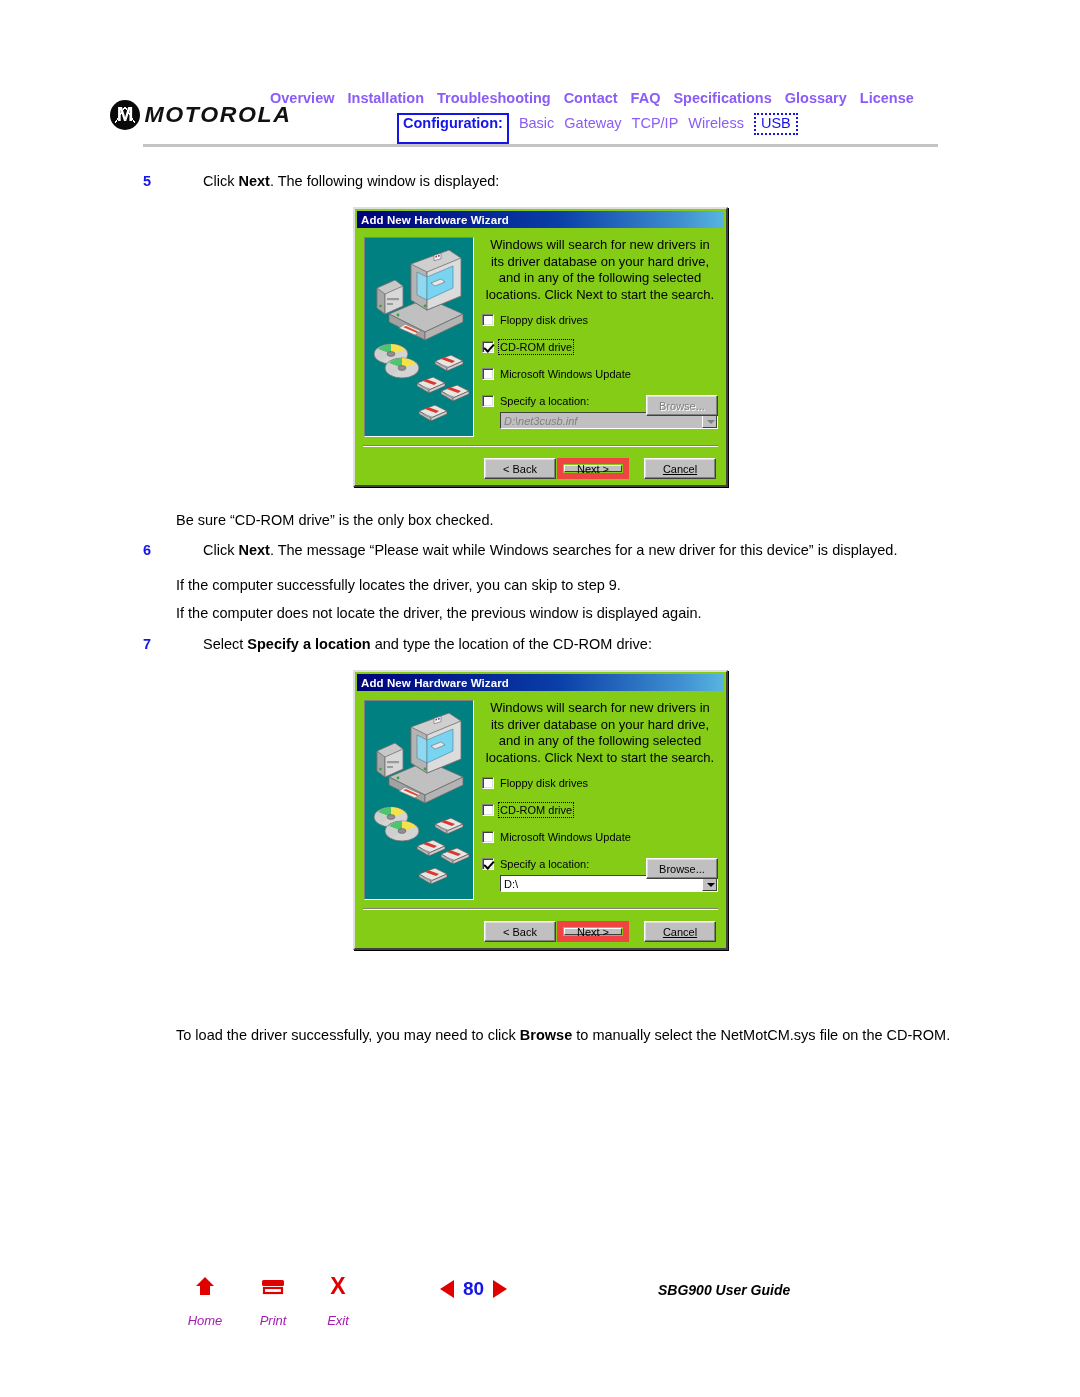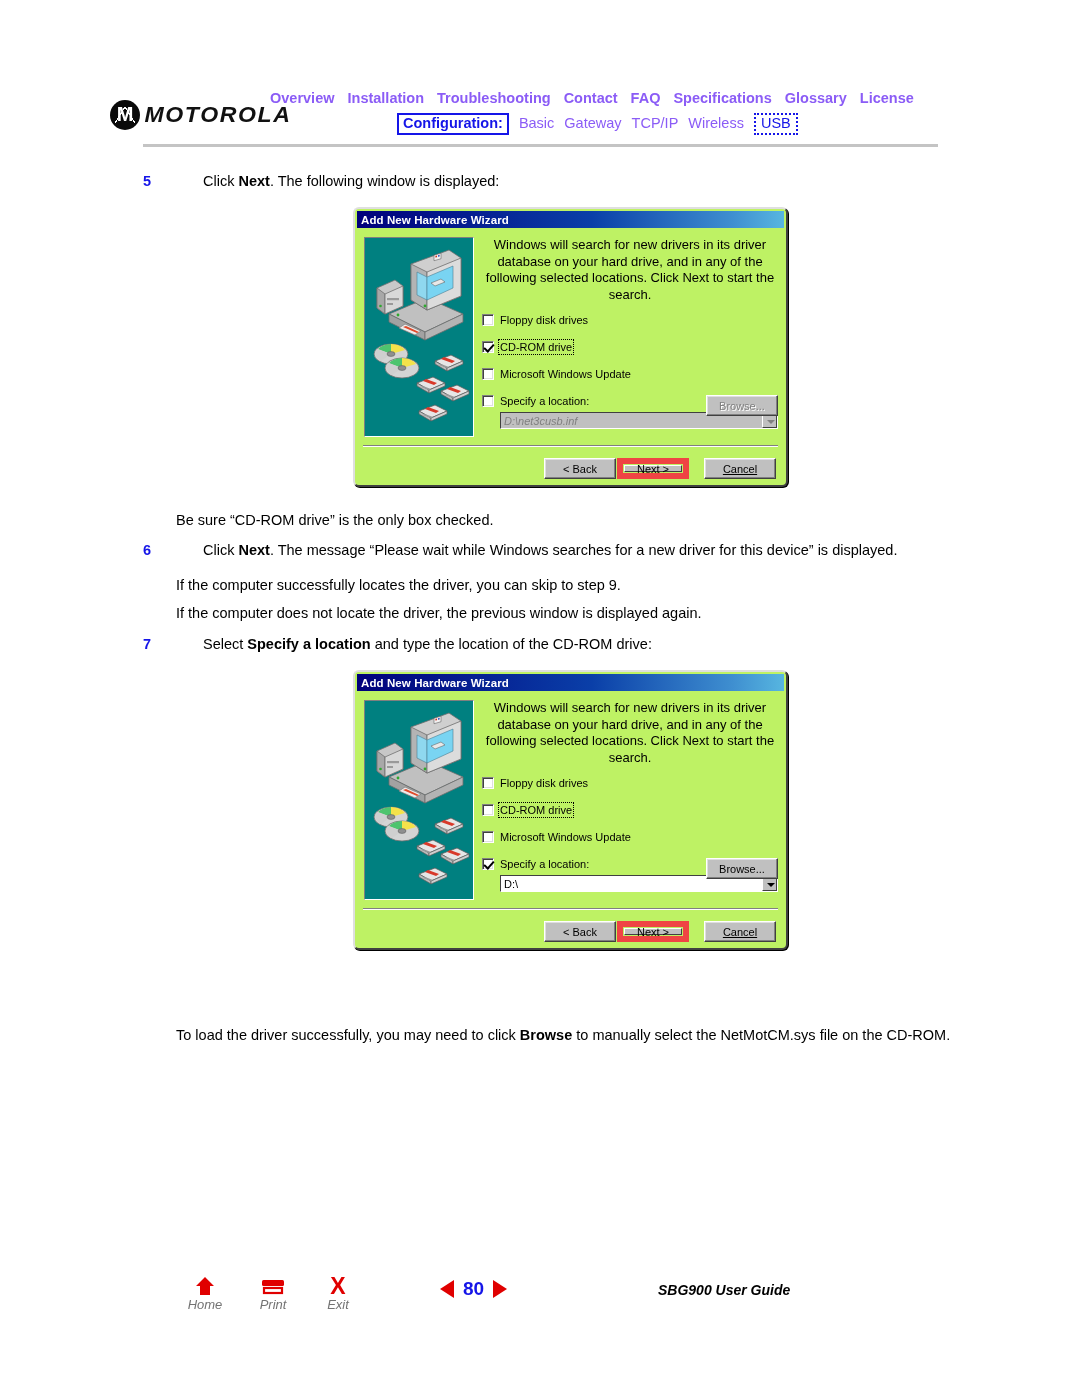--- a/index.html
+++ b/index.html
@@ -67,21 +67,21 @@
     margin-top: 7px;
     padding-left: 127px;
     gap: 10px;
     font-weight: normal;
   }
   .nav-link { color: #8b5cf6; cursor: pointer; }
   .nav-link.bold { font-weight: bold; }
   .nav-boxed {
     font-weight: bold;
     border: 2px solid #1515e8;
-    padding: 1px 4px 2px 4px;
+    padding: 1px 4px 11px 4px;
     line-height: 1;
   }
   .nav-dotted {
     border: 2px dotted #1515e8;
     padding: 1px 5px 2px 5px;
     line-height: 1;
   }
   #header-rule {
     position: absolute; left: 143px; top: 144px;
     width: 795px; height: 3px; background: #c4c4c4;
@@ -106,29 +106,28 @@
     position: absolute;
     font-size: 14.5px;
     line-height: 1.45;
     color: #000;
   }
   b { font-weight: bold; }
 
   
   .dialog {
     position: absolute;
-    width: 435px; height: 280px;
-    background: #bef264;
+    width: 375px; height: 280px;
+    background: #84cc16;
     border-top: 2px solid #dfdfdf;
     border-left: 2px solid #dfdfdf;
     border-right: 2px solid #404040;
     border-bottom: 2px solid #404040;
     font-family: "Liberation Sans", sans-serif;
     box-shadow: 1px 1px 0 #000;
-    border-radius: 6px;
   }
   .dlg-title {
     height: 17px;
     margin: 2px 2px 0 2px;
     background: linear-gradient(to right, #00007b 0%, #0a3fa8 55%, #3f8fd0 88%, #57b6e0 100%);
     color: #ffffff;
     font-size: 11.5px; font-weight: bold;
     display: flex; align-items: center;
     padding-left: 4px;
     letter-spacing: 0.1px;
@@ -287,22 +286,22 @@
   .fbtn {
     position: absolute;
     text-align: center;
     width: 64px;
     cursor: pointer;
   }
   .fbtn .flabel {
     font-family: "Liberation Sans", sans-serif;
     font-style: italic;
     font-size: 13px;
-    color: #737373;
-    margin-top: 0;
+    color: #a21caf;
+    margin-top: 16px;
   }
   .ficon { height: 22px; display: flex; align-items: flex-end; justify-content: center; }
   #pagenav {
     position: absolute; left: 440px; top: 1278px;
     display: flex; align-items: center; gap: 9px;
   }
   .tri-left {
     width: 0; height: 0;
     border-top: 9px solid transparent;
     border-bottom: 9px solid transparent;

